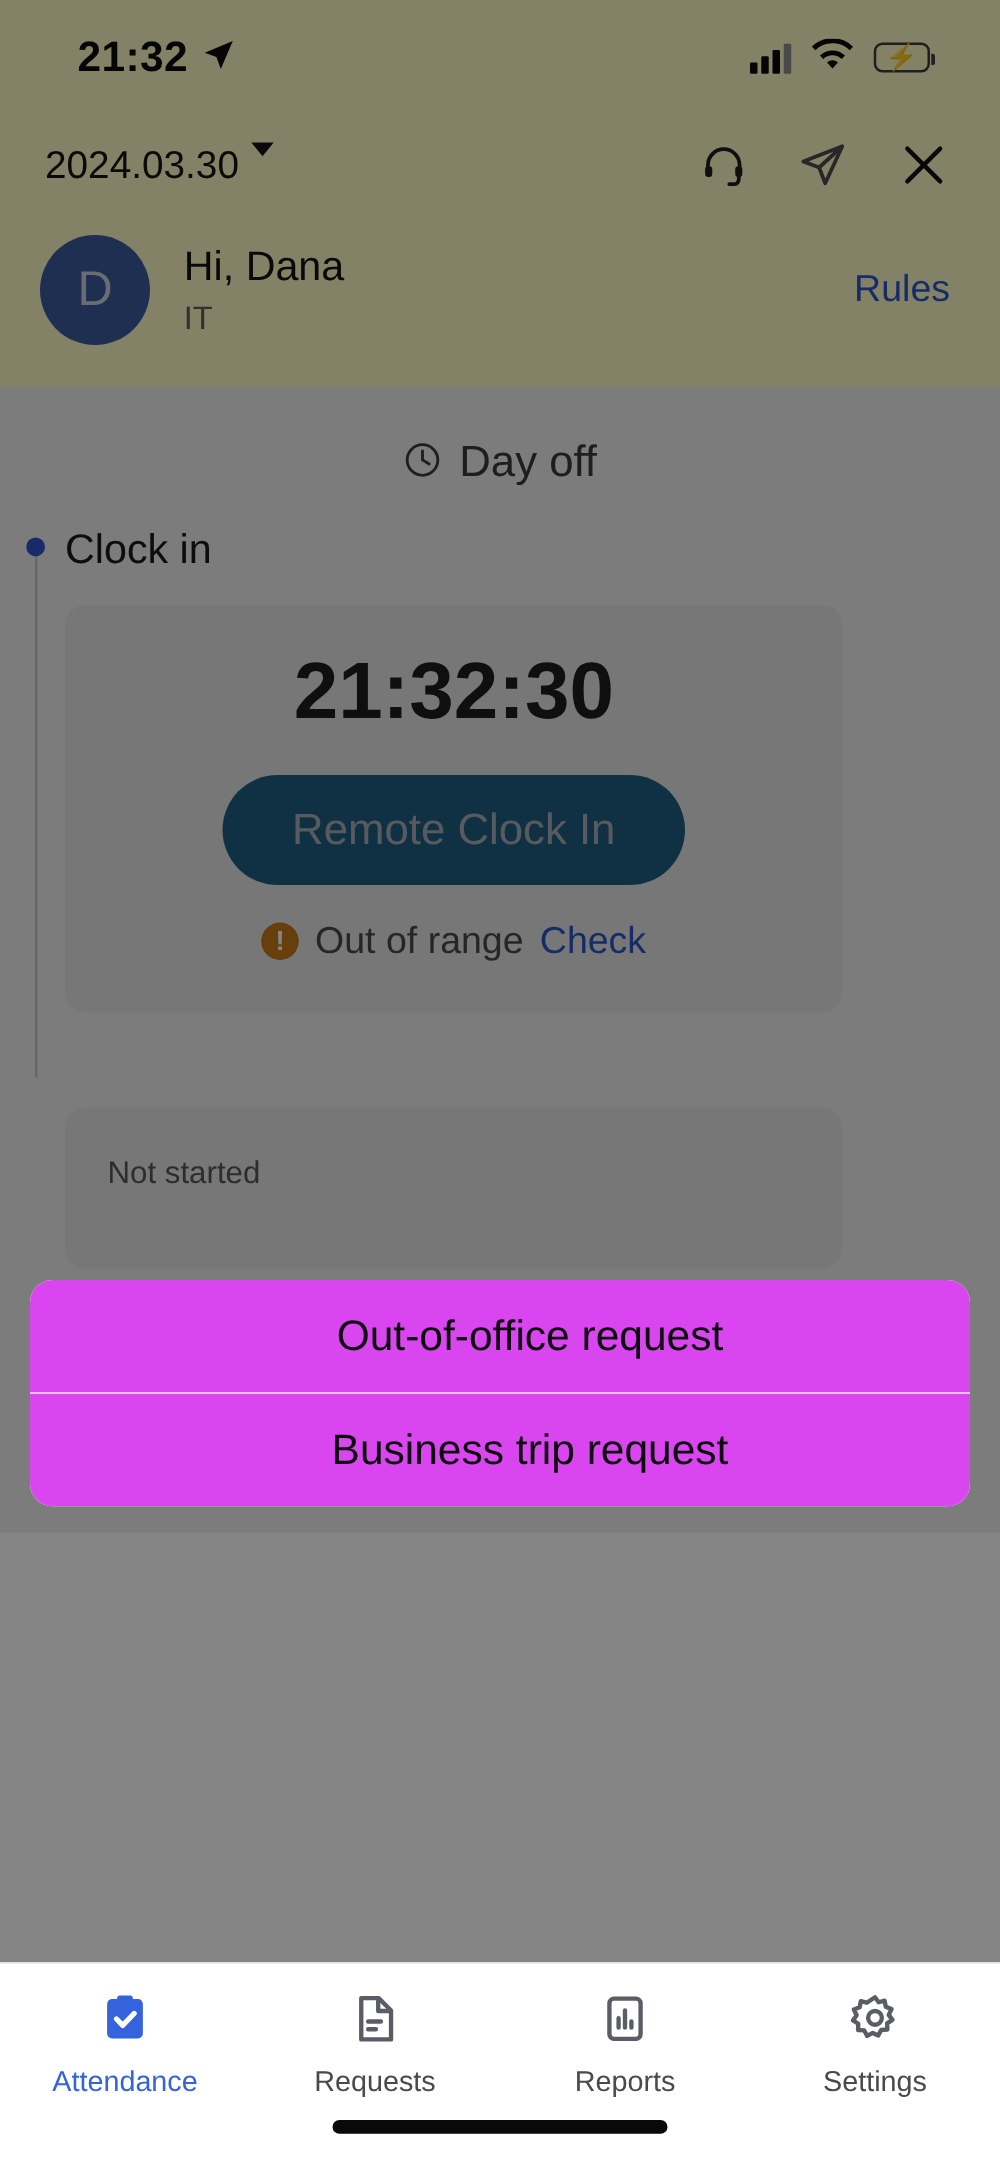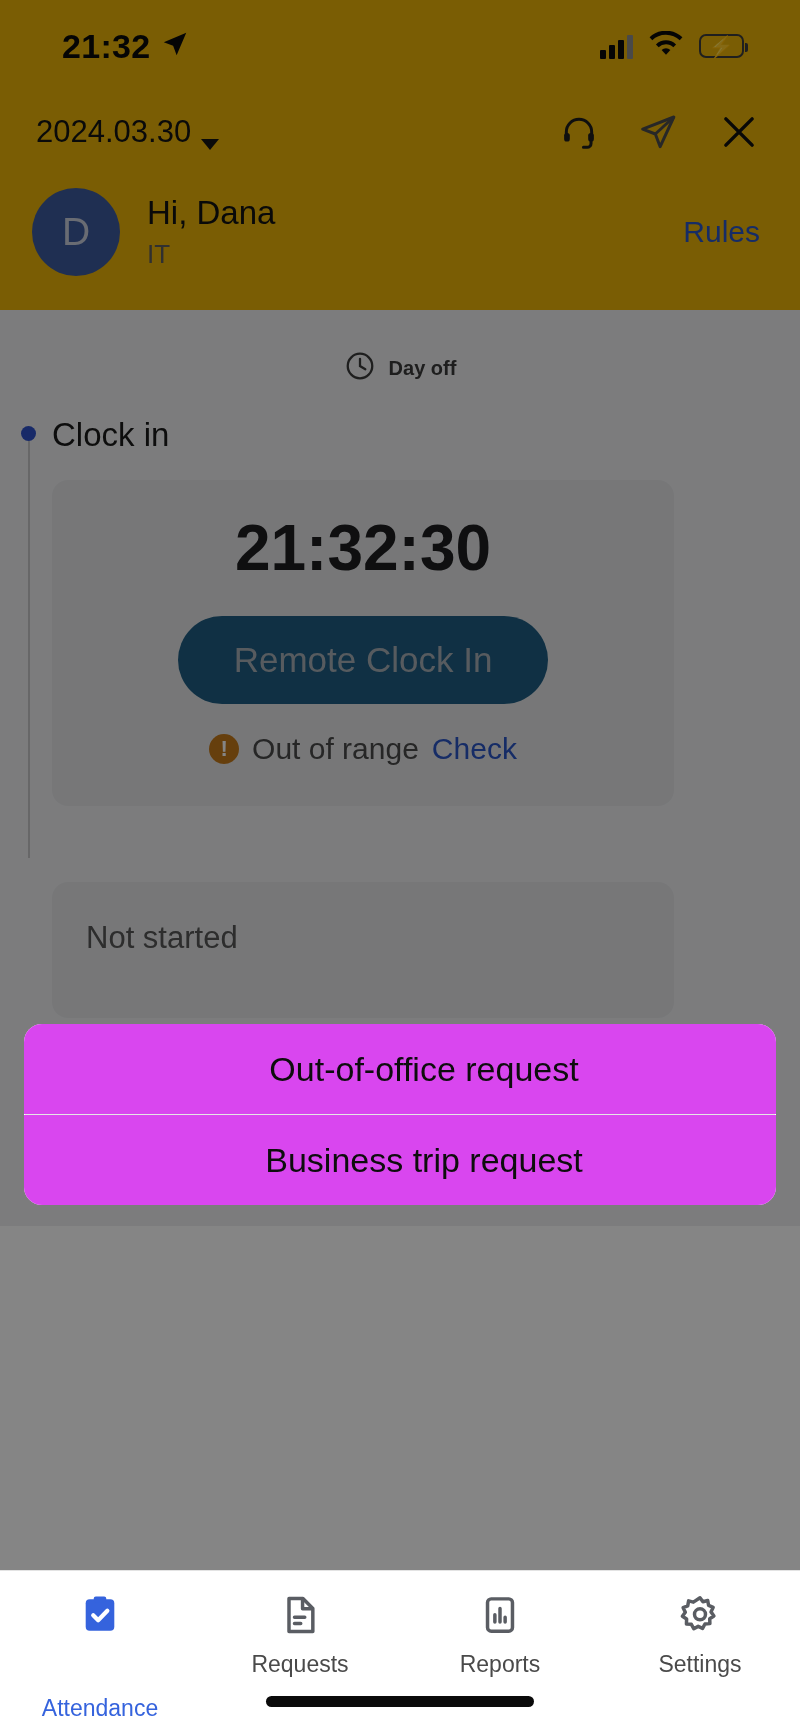--- a/index.html
+++ b/index.html
@@ -12,21 +12,21 @@
   #screen {
     position: relative;
     width: 800px; height: 1731px;
     background: #ffffff;
   }
 
   
   .app-layer {
     position: absolute; left: 0; top: 0;
     width: 800px; height: 1226px;
-    background: #eab308;
+    background: #fef9c3;
   }
   .dim-veil {
     position: absolute; left: 0; top: 0;
     width: 800px; height: 1570px;
     background: rgba(0,0,0,0.48);
     z-index: 40;
   }
 
   
   .status-bar {
@@ -64,21 +64,21 @@
     font-size: 21px; line-height: 1; color: #1b1b1b;
   }
 
   
   .topbar {
     position: absolute; left: 0; top: 92px;
     width: 800px; height: 80px;
     display: flex; align-items: center; justify-content: space-between;
     padding: 0 40px 0 36px;
   }
-  .date-pick { display: flex; align-items: flex-end; gap: 10px; }
+  .date-pick { display: flex; align-items: flex-start; gap: 10px; }
   .date-text { font-size: 31px; color: #141414; font-weight: 400; }
   .caret-down {
     width: 0; height: 0; border-left: 9px solid transparent;
     border-right: 9px solid transparent; border-top: 11px solid #141414;
   }
   .top-icons { display: flex; align-items: center; gap: 40px; }
   .top-icons .ic { display: flex; align-items: center; justify-content: center; }
 
   
   .profile {
@@ -101,21 +101,21 @@
   
   .panel {
     position: absolute; left: 0; top: 310px;
     width: 800px; bottom: 0;
     background: #edeef0;
   }
   .dayoff {
     display: flex; align-items: center; justify-content: center;
     gap: 13px; padding: 40px 0 30px;
   }
-  .dayoff-text { font-size: 20px; color: #3a3a3a; font-weight: bold; }
+  .dayoff-text { font-size: 35px; color: #3a3a3a; }
 
   .timeline { position: relative; padding: 0 36px 0 0; }
   .tl-line {
     position: absolute; left: 28px; top: 22px;
     width: 2px; height: 420px; background: #c5c6c8;
   }
   .tl-row { position: relative; padding-left: 52px; }
   .tl-dot {
     position: absolute; left: 21px; top: 10px;
     width: 15px; height: 15px; border-radius: 50%;
@@ -147,21 +147,21 @@
     width: 30px; height: 30px; border-radius: 50%;
     background: #c4791a; color: #ffffff;
     font-size: 22px; font-weight: 700; line-height: 30px;
     display: inline-block;
   }
   .range-text { font-size: 30px; color: #4a4a4a; }
   .check-link { font-size: 30px; color: #2b55c4; }
 
   .row-gap { height: 50px; }
   .card.clockout { padding: 38px 34px 62px; }
-  .not-started { font-size: 31px; color: #565656; }
+  .not-started { font-size: 25px; color: #565656; }
 
   
   .sheet {
     position: absolute; left: 24px; z-index: 60;
     width: 752px;
     background: #ffffff; border-radius: 18px;
     overflow: hidden;
   }
   .sheet.group { top: 1024px; }
   .sheet.cancel { top: 1224px; }
@@ -179,21 +179,21 @@
     border-top: 1px solid #e3e3e3;
     display: flex; align-items: flex-start;
     padding-top: 22px;
     z-index: 70;
   }
   .tab {
     flex: 1 1 0; display: flex; flex-direction: column;
     align-items: center; gap: 10px;
   }
   .tab-label { font-size: 23px; color: #4a4a4a; }
-  .tab.active .tab-label { color: #3563dd; margin-top: 44px; }
+  .tab.active .tab-label { color: #3563dd; }
   .home-bar {
     position: absolute; left: 50%; bottom: 24px; transform: translateX(-50%);
     width: 268px; height: 11px; background: #0a0a0a; border-radius: 6px;
     z-index: 75;
   }
 </style>
 </head>
 <body>
 
 <div id="screen">

